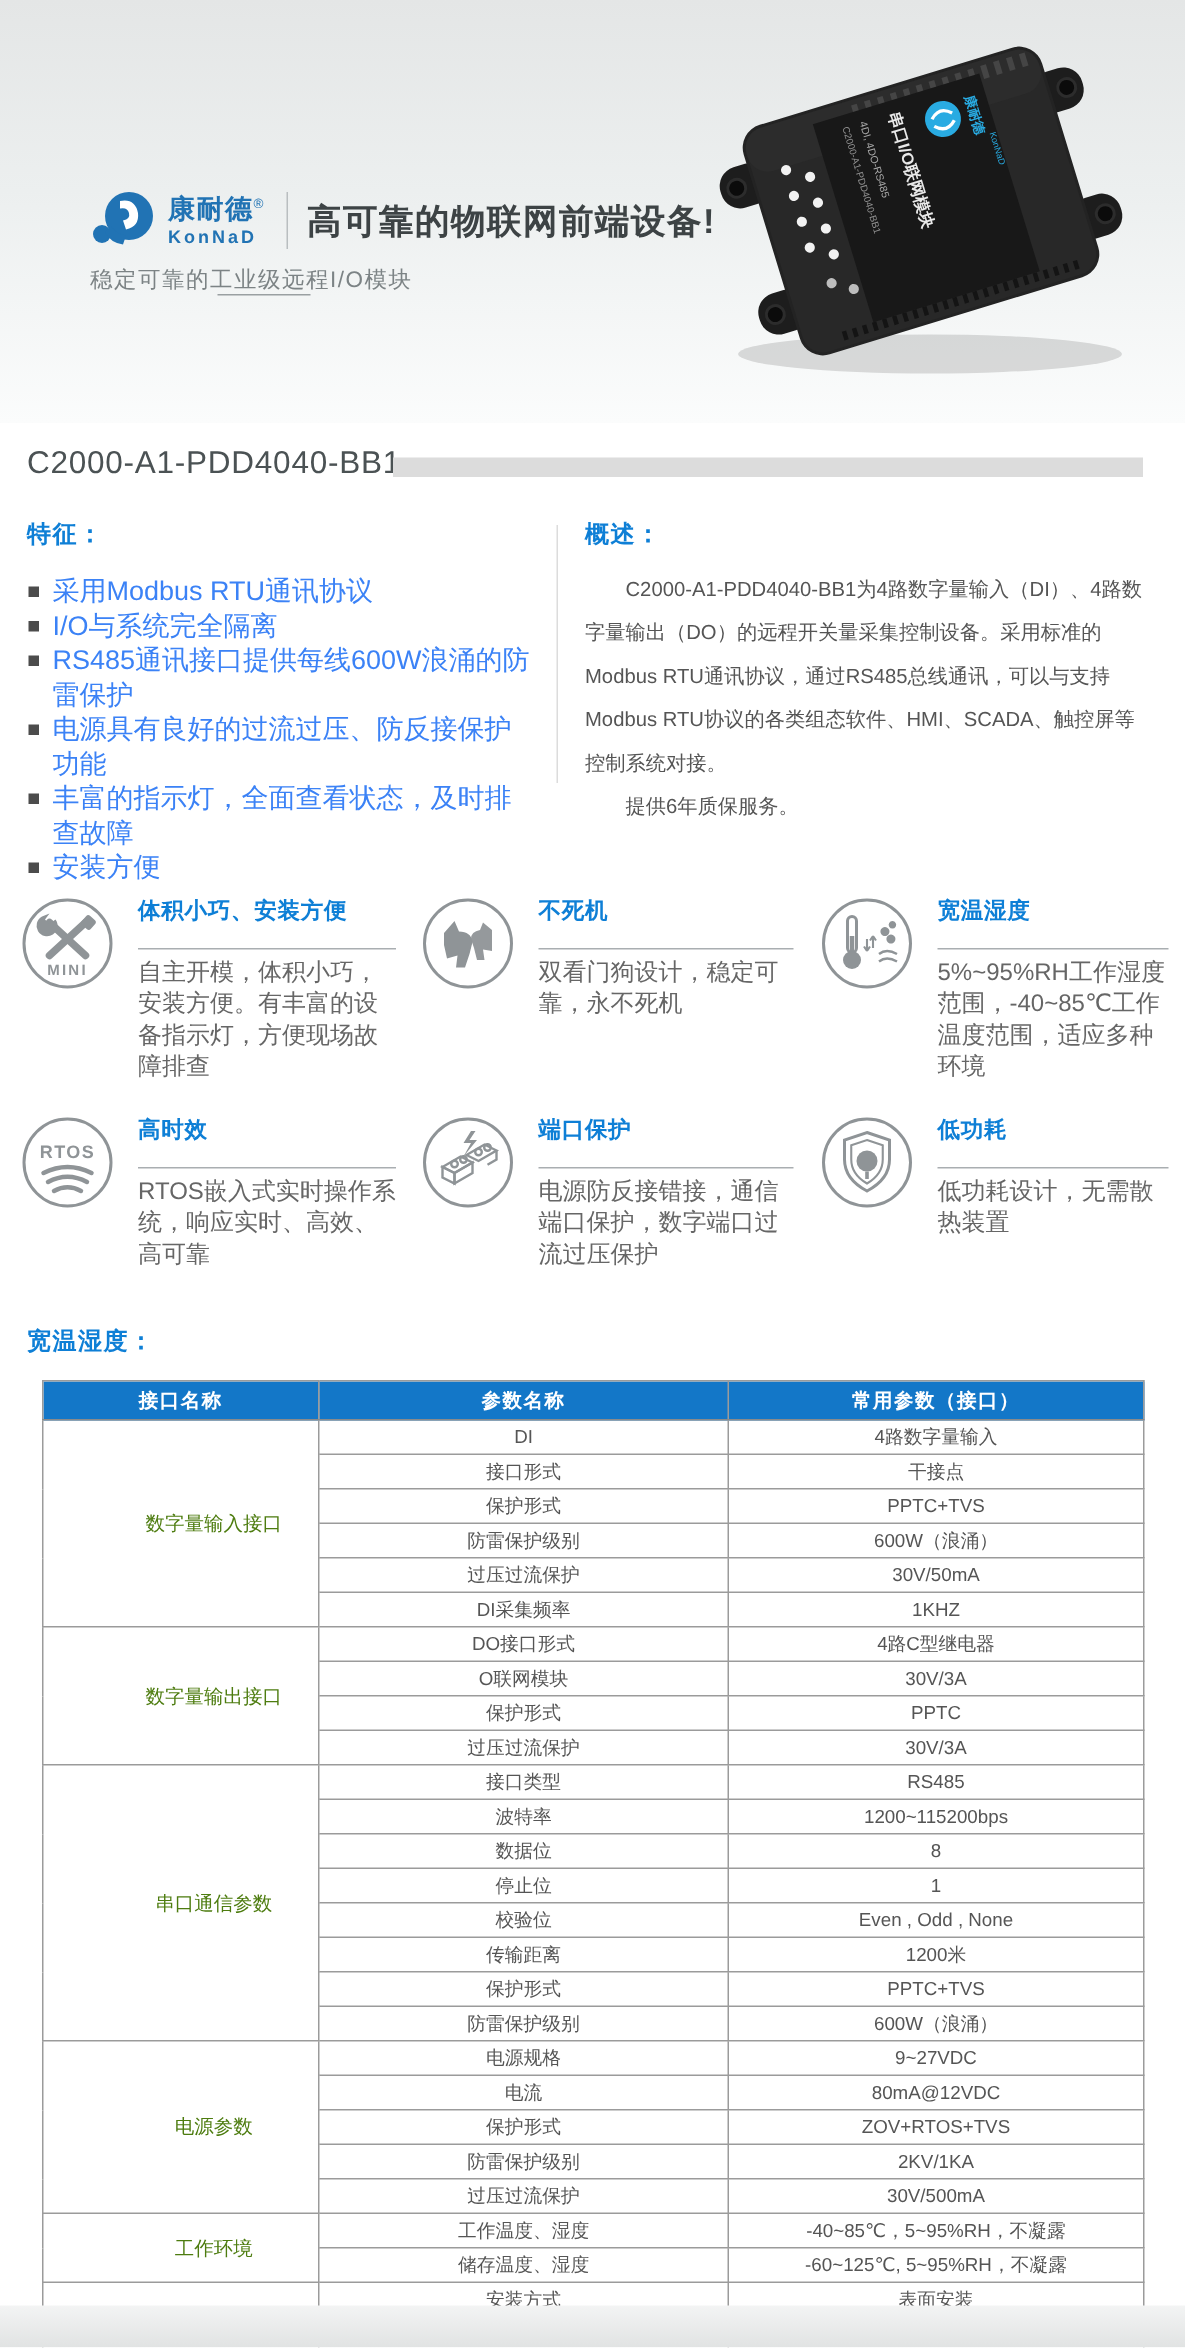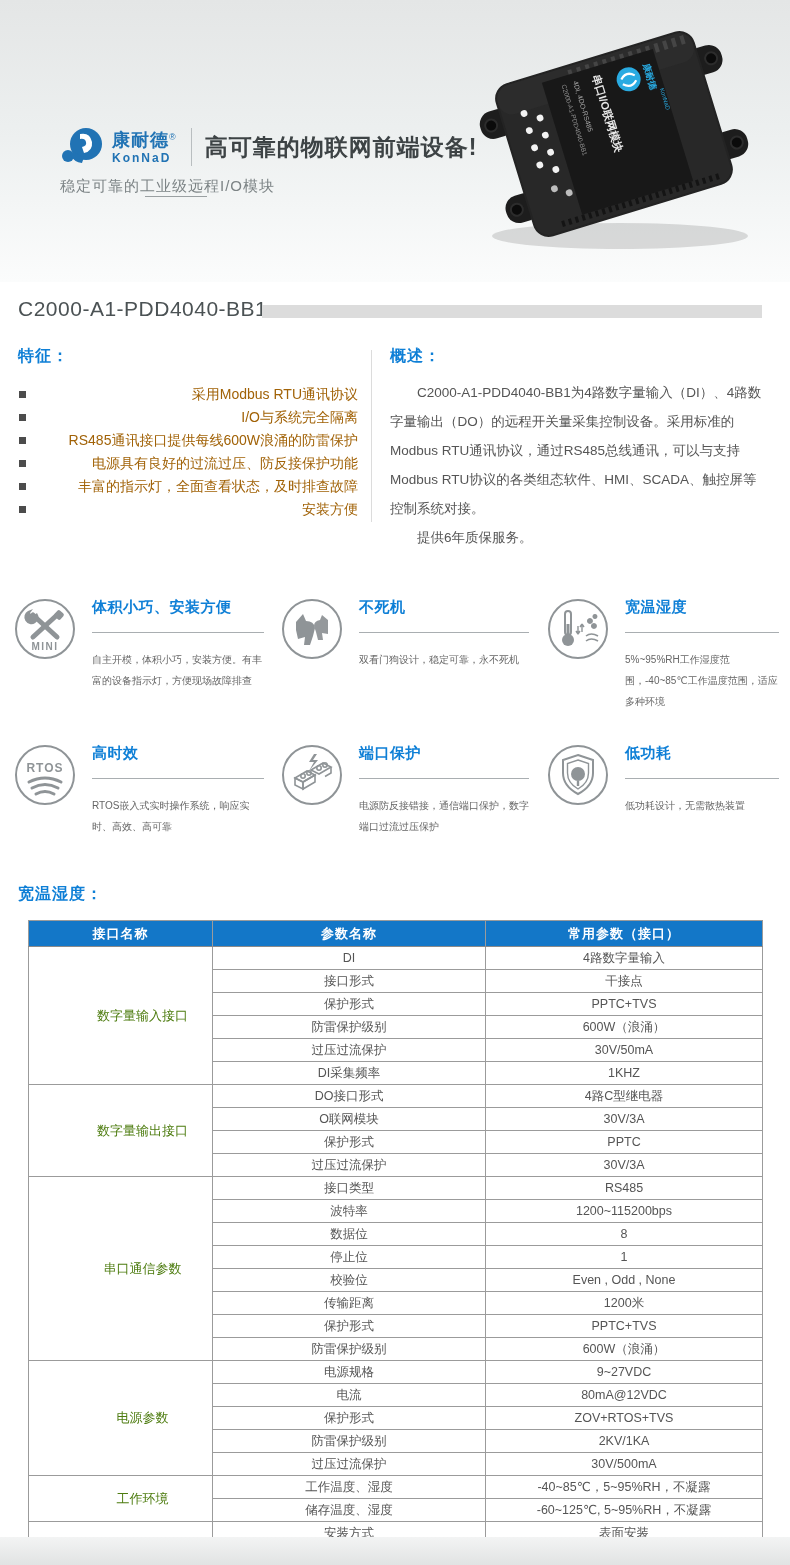--- a/index.html
+++ b/index.html
@@ -21,35 +21,35 @@
   .subline{font-size:15px;color:#7c8385;letter-spacing:1px;}
   .subline-rule{width:62px;height:1px;background:#9aa0a2;margin-left:16px;}
   .device-wrap{position:absolute;left:438px;top:14px;width:352px;height:252px;}
   
   .model-title{position:absolute;left:18px;top:297px;font-size:21px;font-weight:400;color:#4b5254;letter-spacing:.5px;}
   .model-title-bar{position:absolute;left:262px;top:305px;width:500px;height:13px;background:#dcdcdc;}
   
   .section-title{font-size:16px;font-weight:bold;color:var(--accent,#0e7fd6);letter-spacing:1px;}
   .features-col{position:absolute;left:18px;top:346px;width:340px;}
   .feature-list{list-style:none;margin:16px 0 0 0;padding:0;}
-  .feature-list li{position:relative;padding-left:17px;font-size:14px;color:#a16207;line-height:23px;text-align:right;}
+  .feature-list li{position:relative;padding-left:17px;font-size:18px;color:#3b82f6;line-height:23px;}
   .feature-list li::before{content:"";position:absolute;left:1px;top:8px;width:7px;height:7px;background:#4c4c4c;}
   .col-divider{position:absolute;left:371px;top:350px;width:1px;height:172px;background:#dcdcdc;}
   .overview-col{position:absolute;left:390px;top:346px;width:374px;}
   .overview-col p{margin:0;font-size:13.5px;line-height:29px;color:#555;text-indent:2em;}
   .overview-col p:first-of-type{margin-top:11px;}
   
   .caps{position:absolute;left:0;top:598px;width:790px;height:250px;}
   .cap{position:absolute;display:flex;align-items:flex-start;}
   .cap-c1{left:14px;width:250px;}  .cap-c2{left:281px;width:248px;}  .cap-c3{left:547px;width:232px;}
   .cap-r1{top:0;}  .cap-r2{top:146px;}
   .cap-icon{flex:0 0 62px;width:62px;height:62px;}
   .cap-text{margin-left:16px;flex:1;}
   .cap-title{font-size:15px;font-weight:bold;color:var(--accent,#0e7fd6);padding-bottom:15px;border-bottom:1px solid #a9aeb1;letter-spacing:.5px;}
-  .cap-desc{margin-top:16px;font-size:10px;color:#666;line-height:21px;}
+  .cap-desc{margin-top:5px;font-size:16px;color:#666;line-height:21px;}
   
   .params-title{position:absolute;left:18px;top:884px;}
   .params-wrap{position:absolute;left:28px;top:920px;width:734px;}
   table.params{border-collapse:collapse;width:734px;table-layout:fixed;}
   table.params th{background:var(--table-header-bg,#1377c8);color:#fff;font-size:13px;font-weight:bold;
     height:23px;border:1px solid #9b9b9b;border-bottom-color:#8a8a8a;letter-spacing:1px;}
   table.params td{border:1px solid #9b9b9b;font-size:12.5px;color:#555;text-align:center;height:22px;padding:0 4px;
     overflow:hidden;white-space:nowrap;margin-top:32px;}
   table.params td.group-cell{font-size:13px;color:#4d7c0f;padding-left:48px;}
   

